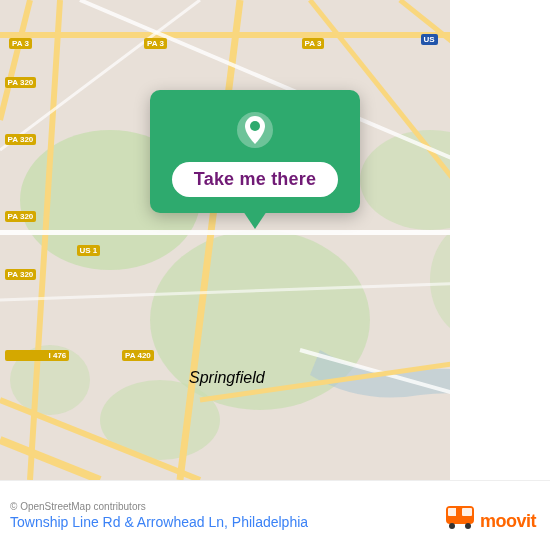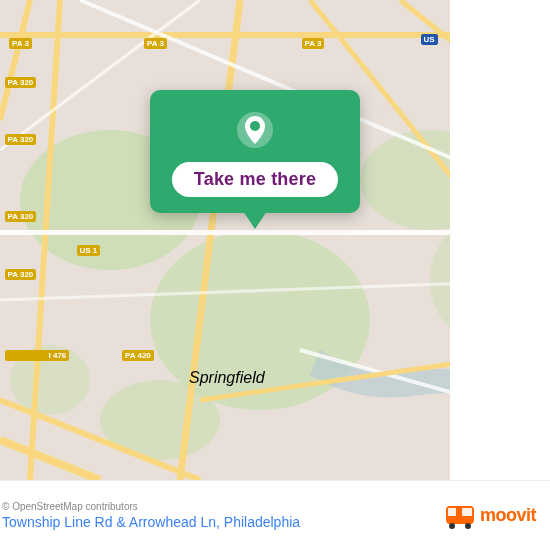--- a/index.html
+++ b/index.html
@@ -67,21 +67,21 @@
     }
 
     
     #bottom-bar {
       width: 550px;
       height: 70px;
       background: white;
       display: flex;
       align-items: center;
       justify-content: space-between;
-      padding: 0 14px 0 2px;
+      padding: 0 14px 0 10px;
       border-top: 1px solid #eee;
       position: absolute;
       bottom: 0;
     }
 
     #bottom-info {
       display: flex;
       flex-direction: column;
       justify-content: center;
     }
@@ -93,21 +93,21 @@
     }
 
     #location-text {
       font-size: 14px;
       color: #3b82f6;
       font-weight: 500;
     }
 
     #moovit-logo {
       display: flex;
-      align-items: center;
+      align-items: flex-end;
       gap: 4px;
     }
 
     .moovit-bus-icon {
       width: 32px;
       height: 32px;
     }
 
     .moovit-text {
       font-size: 18px;

